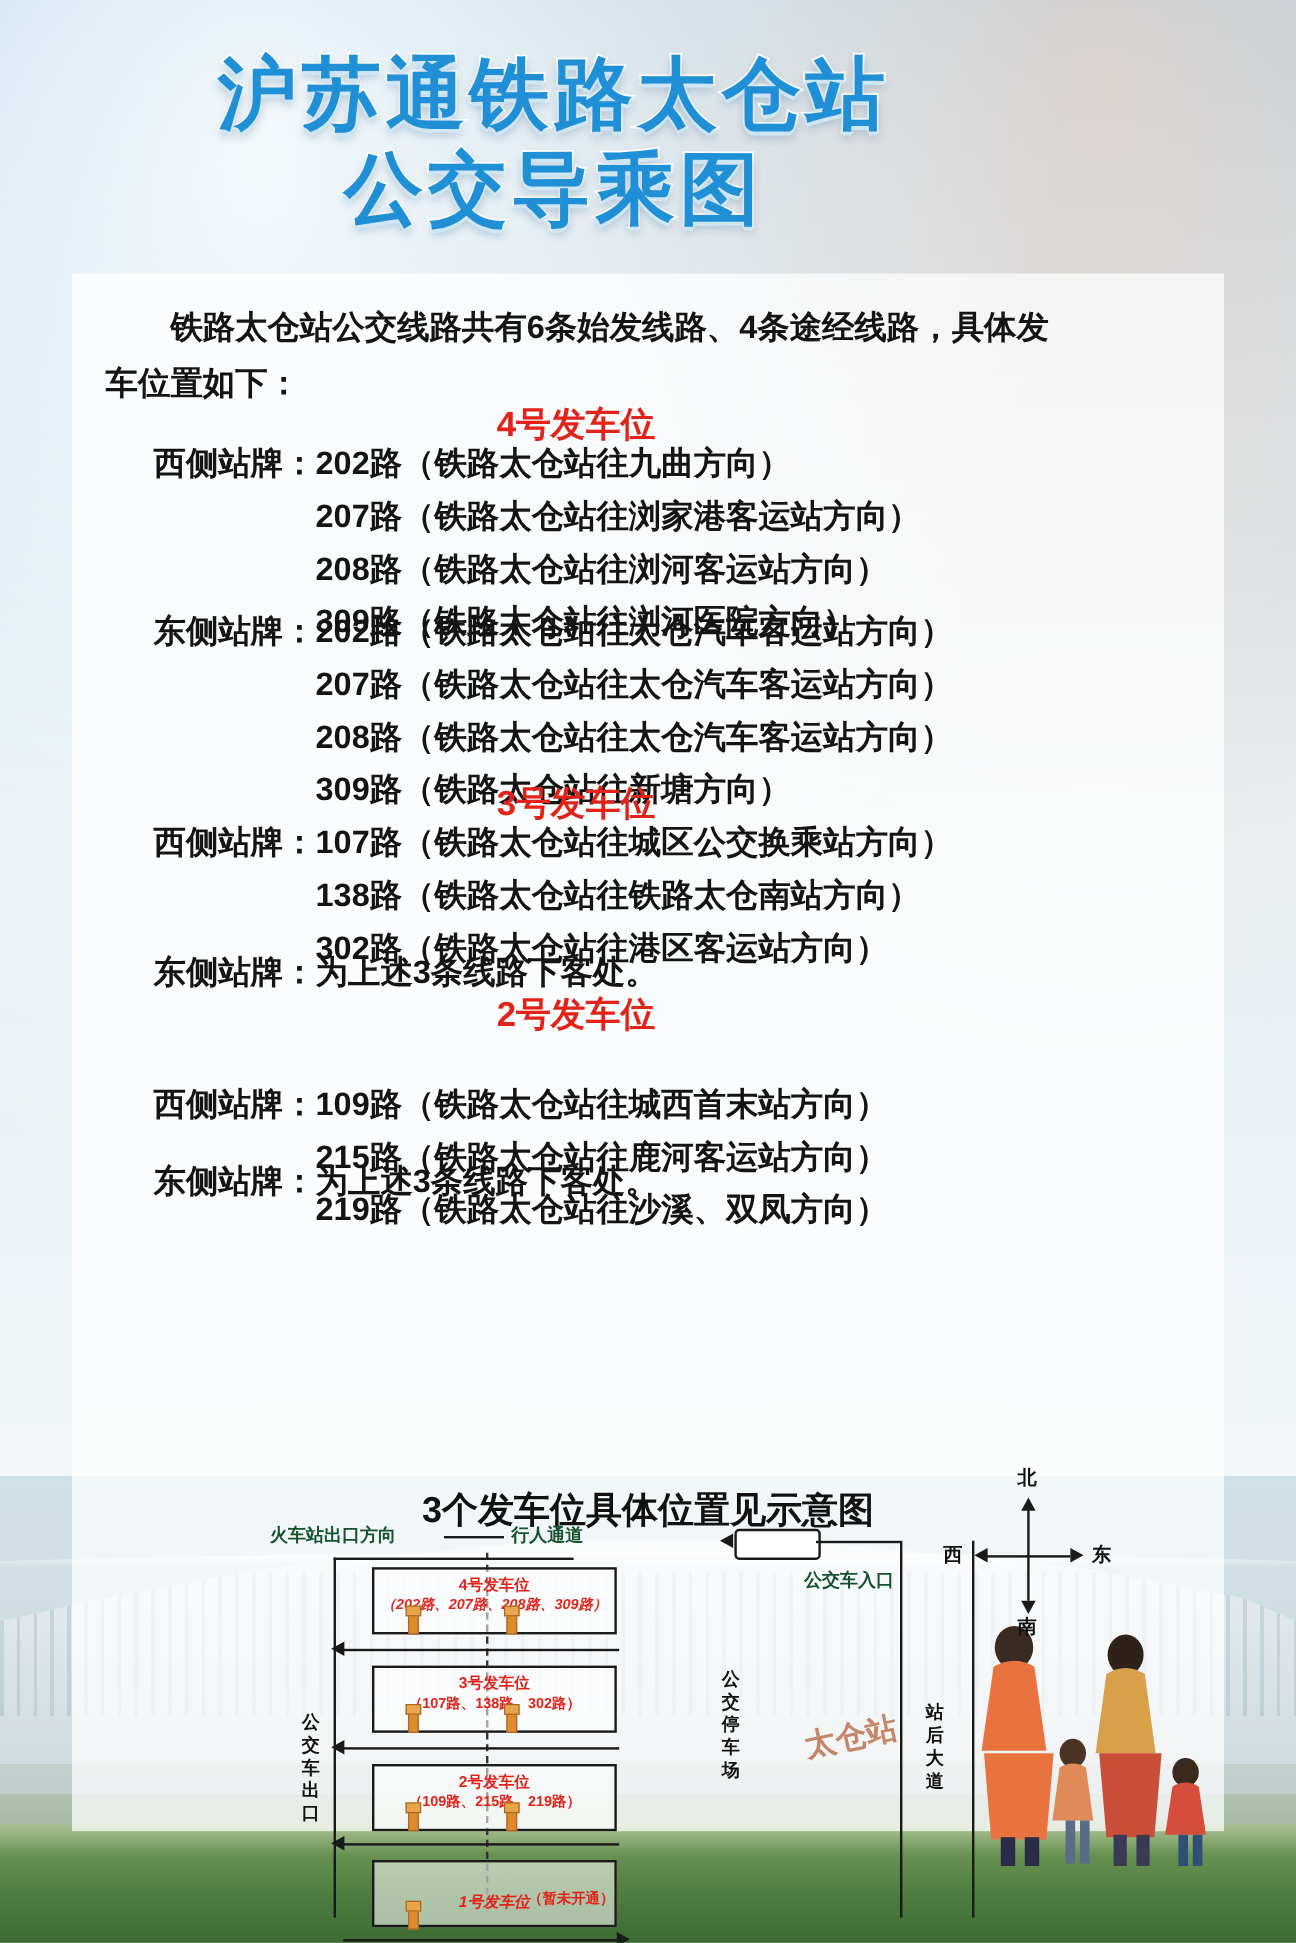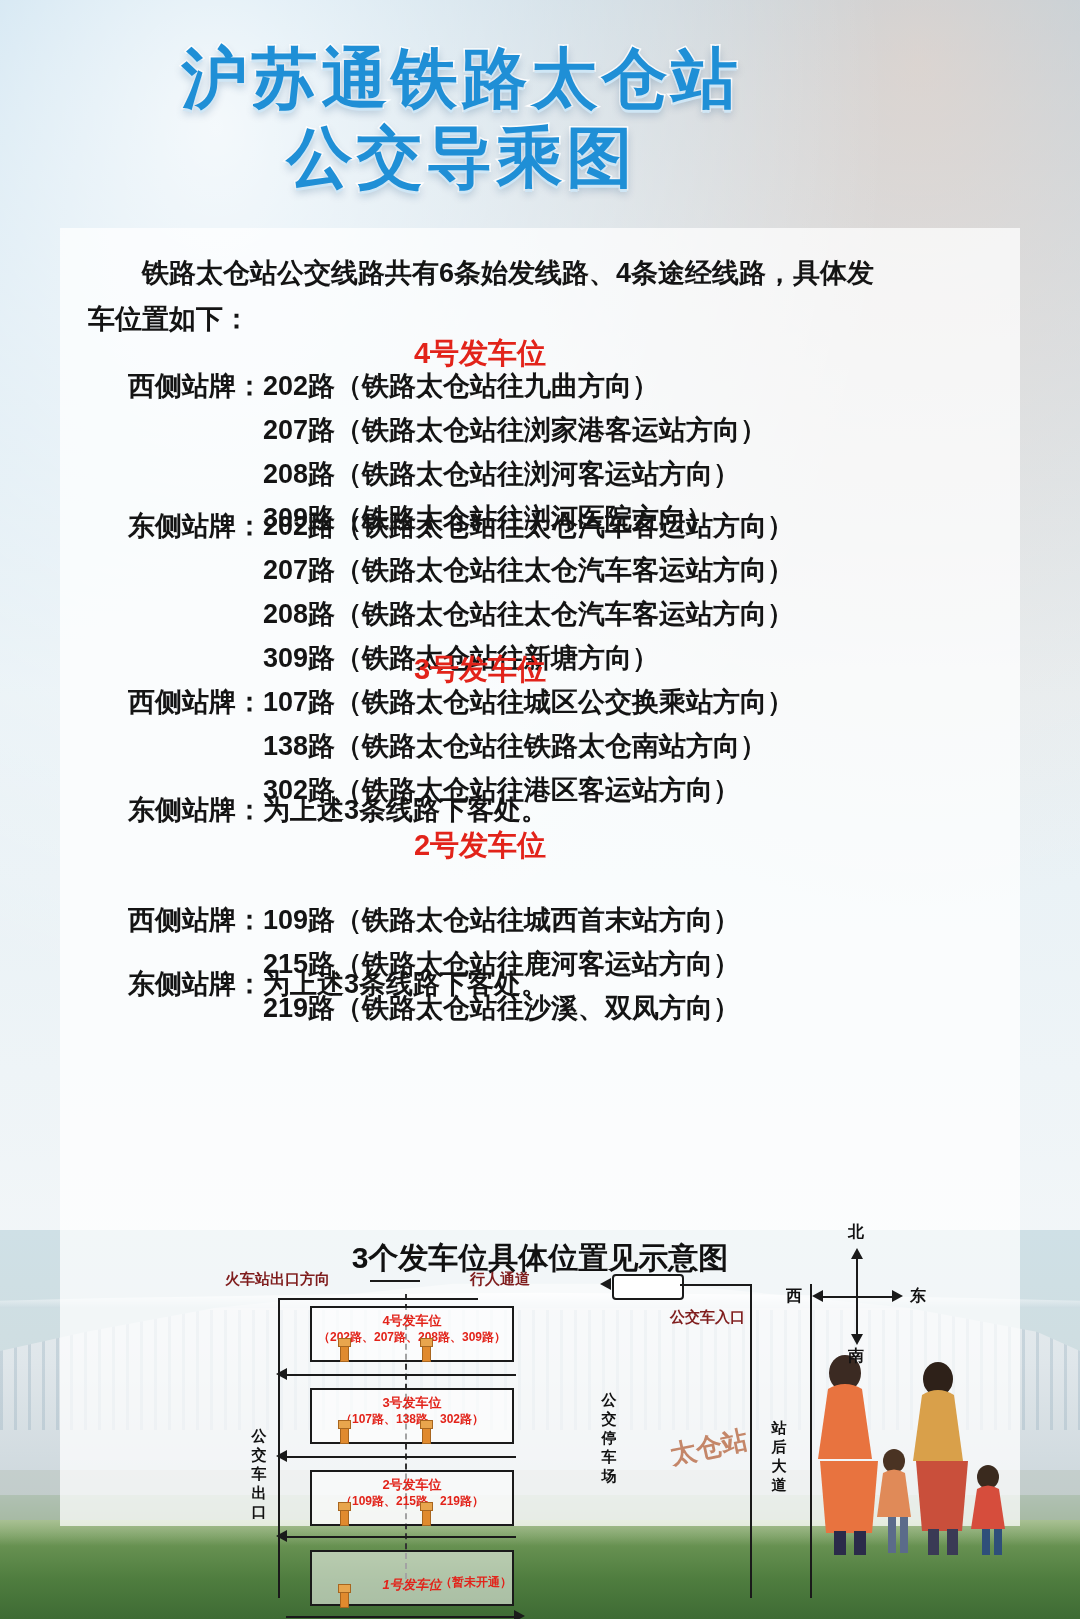--- a/index.html
+++ b/index.html
@@ -53,21 +53,21 @@
   .blk{position:absolute;font-size:27px;color:#141414;line-height:44px;font-weight:bold;}
   .lbl{display:inline-block;}
   .rows{display:inline-block;vertical-align:top;}
   .row{white-space:nowrap;}
 
   .diagram-title{position:absolute;left:0;top:1238px;width:1080px;text-align:center;
     font-size:30px;font-weight:bold;color:#111;z-index:7;}
 
   
   .sch{position:absolute;left:230px;top:1278px;width:760px;height:350px;z-index:7;font-weight:bold;}
-  .sch .txt{position:absolute;color:#7f1d1d;font-size:15px;white-space:nowrap;}
+  .sch .txt{position:absolute;color:#14532d;font-size:15px;white-space:nowrap;}
   .sch .vtxt{position:absolute;color:#111;font-size:15px;width:18px;text-align:center;line-height:19px;}
   .ln{position:absolute;background:#1a1a1a;}
   .lnv{width:2px;}
   .lnh{height:2px;}
   .dash{position:absolute;border-left:2px dashed #333;}
   .bay{position:absolute;border:2px solid #1a1a1a;background:rgba(255,255,255,.55);}
   .bay .cap{position:absolute;left:0;right:0;text-align:center;color:#e2231a;font-size:13px;font-weight:bold;}
   .bay .cap2{position:absolute;left:0;right:0;text-align:center;color:#e2231a;font-size:12px;font-weight:bold;}
   .post{position:absolute;width:7px;height:18px;background:#e08a2e;border:1px solid #a8661f;}
   .post:after{content:"";position:absolute;left:-3px;top:-5px;width:11px;height:7px;background:#e8a54d;border:1px solid #a8661f;}
@@ -151,34 +151,34 @@
     <span class="row">为上述3条线路下客处。</span>
   </span>
 </div>
 
 <div class="diagram-title">3个发车位具体位置见示意图</div>
 
 <div class="sch">
 
   <div class="txt" style="left:-5px;top:-8px;">火车站出口方向</div>
   <div class="ln lnh" style="left:140px;top:2px;width:50px;"></div>
-  <div class="txt" style="left:196px;top:-8px;margin-left:44px;">行人通道</div>
+  <div class="txt" style="left:196px;top:-8px;">行人通道</div>
 
   <div class="whitebox" style="left:382px;top:-4px;width:68px;height:22px;border-radius:4px;"></div>
   <div class="ln lnh" style="left:450px;top:6px;width:70px;"></div>
   <div class="arrow-l" style="left:370px;top:0px;"></div>
 
   <div class="dash" style="left:175px;top:16px;height:295px;"></div>
 
   <div class="ln lnv" style="left:48px;top:20px;height:300px;"></div>
   <div class="ln lnh" style="left:48px;top:20px;width:200px;"></div>
 
   <div class="bay" style="left:80px;top:28px;width:200px;height:52px;">
     <div class="cap" style="top:4px;">4号发车位</div>
-    <div class="cap2" style="top:21px;">（202路、207路、208路、309路）</div>
+    <div class="cap2" style="top:21px;font-style:italic;">（202路、207路、208路、309路）</div>
     <div class="post" style="left:28px;top:34px;"></div>
     <div class="post" style="left:110px;top:34px;"></div>
   </div>
   <div class="ln lnh" style="left:56px;top:96px;width:230px;"></div>
   <div class="arrow-l" style="left:46px;top:90px;"></div>
 
   <div class="bay" style="left:80px;top:110px;width:200px;height:52px;">
     <div class="cap" style="top:4px;">3号发车位</div>
     <div class="cap2" style="top:21px;">（107路、138路、302路）</div>
     <div class="post" style="left:28px;top:34px;"></div>

